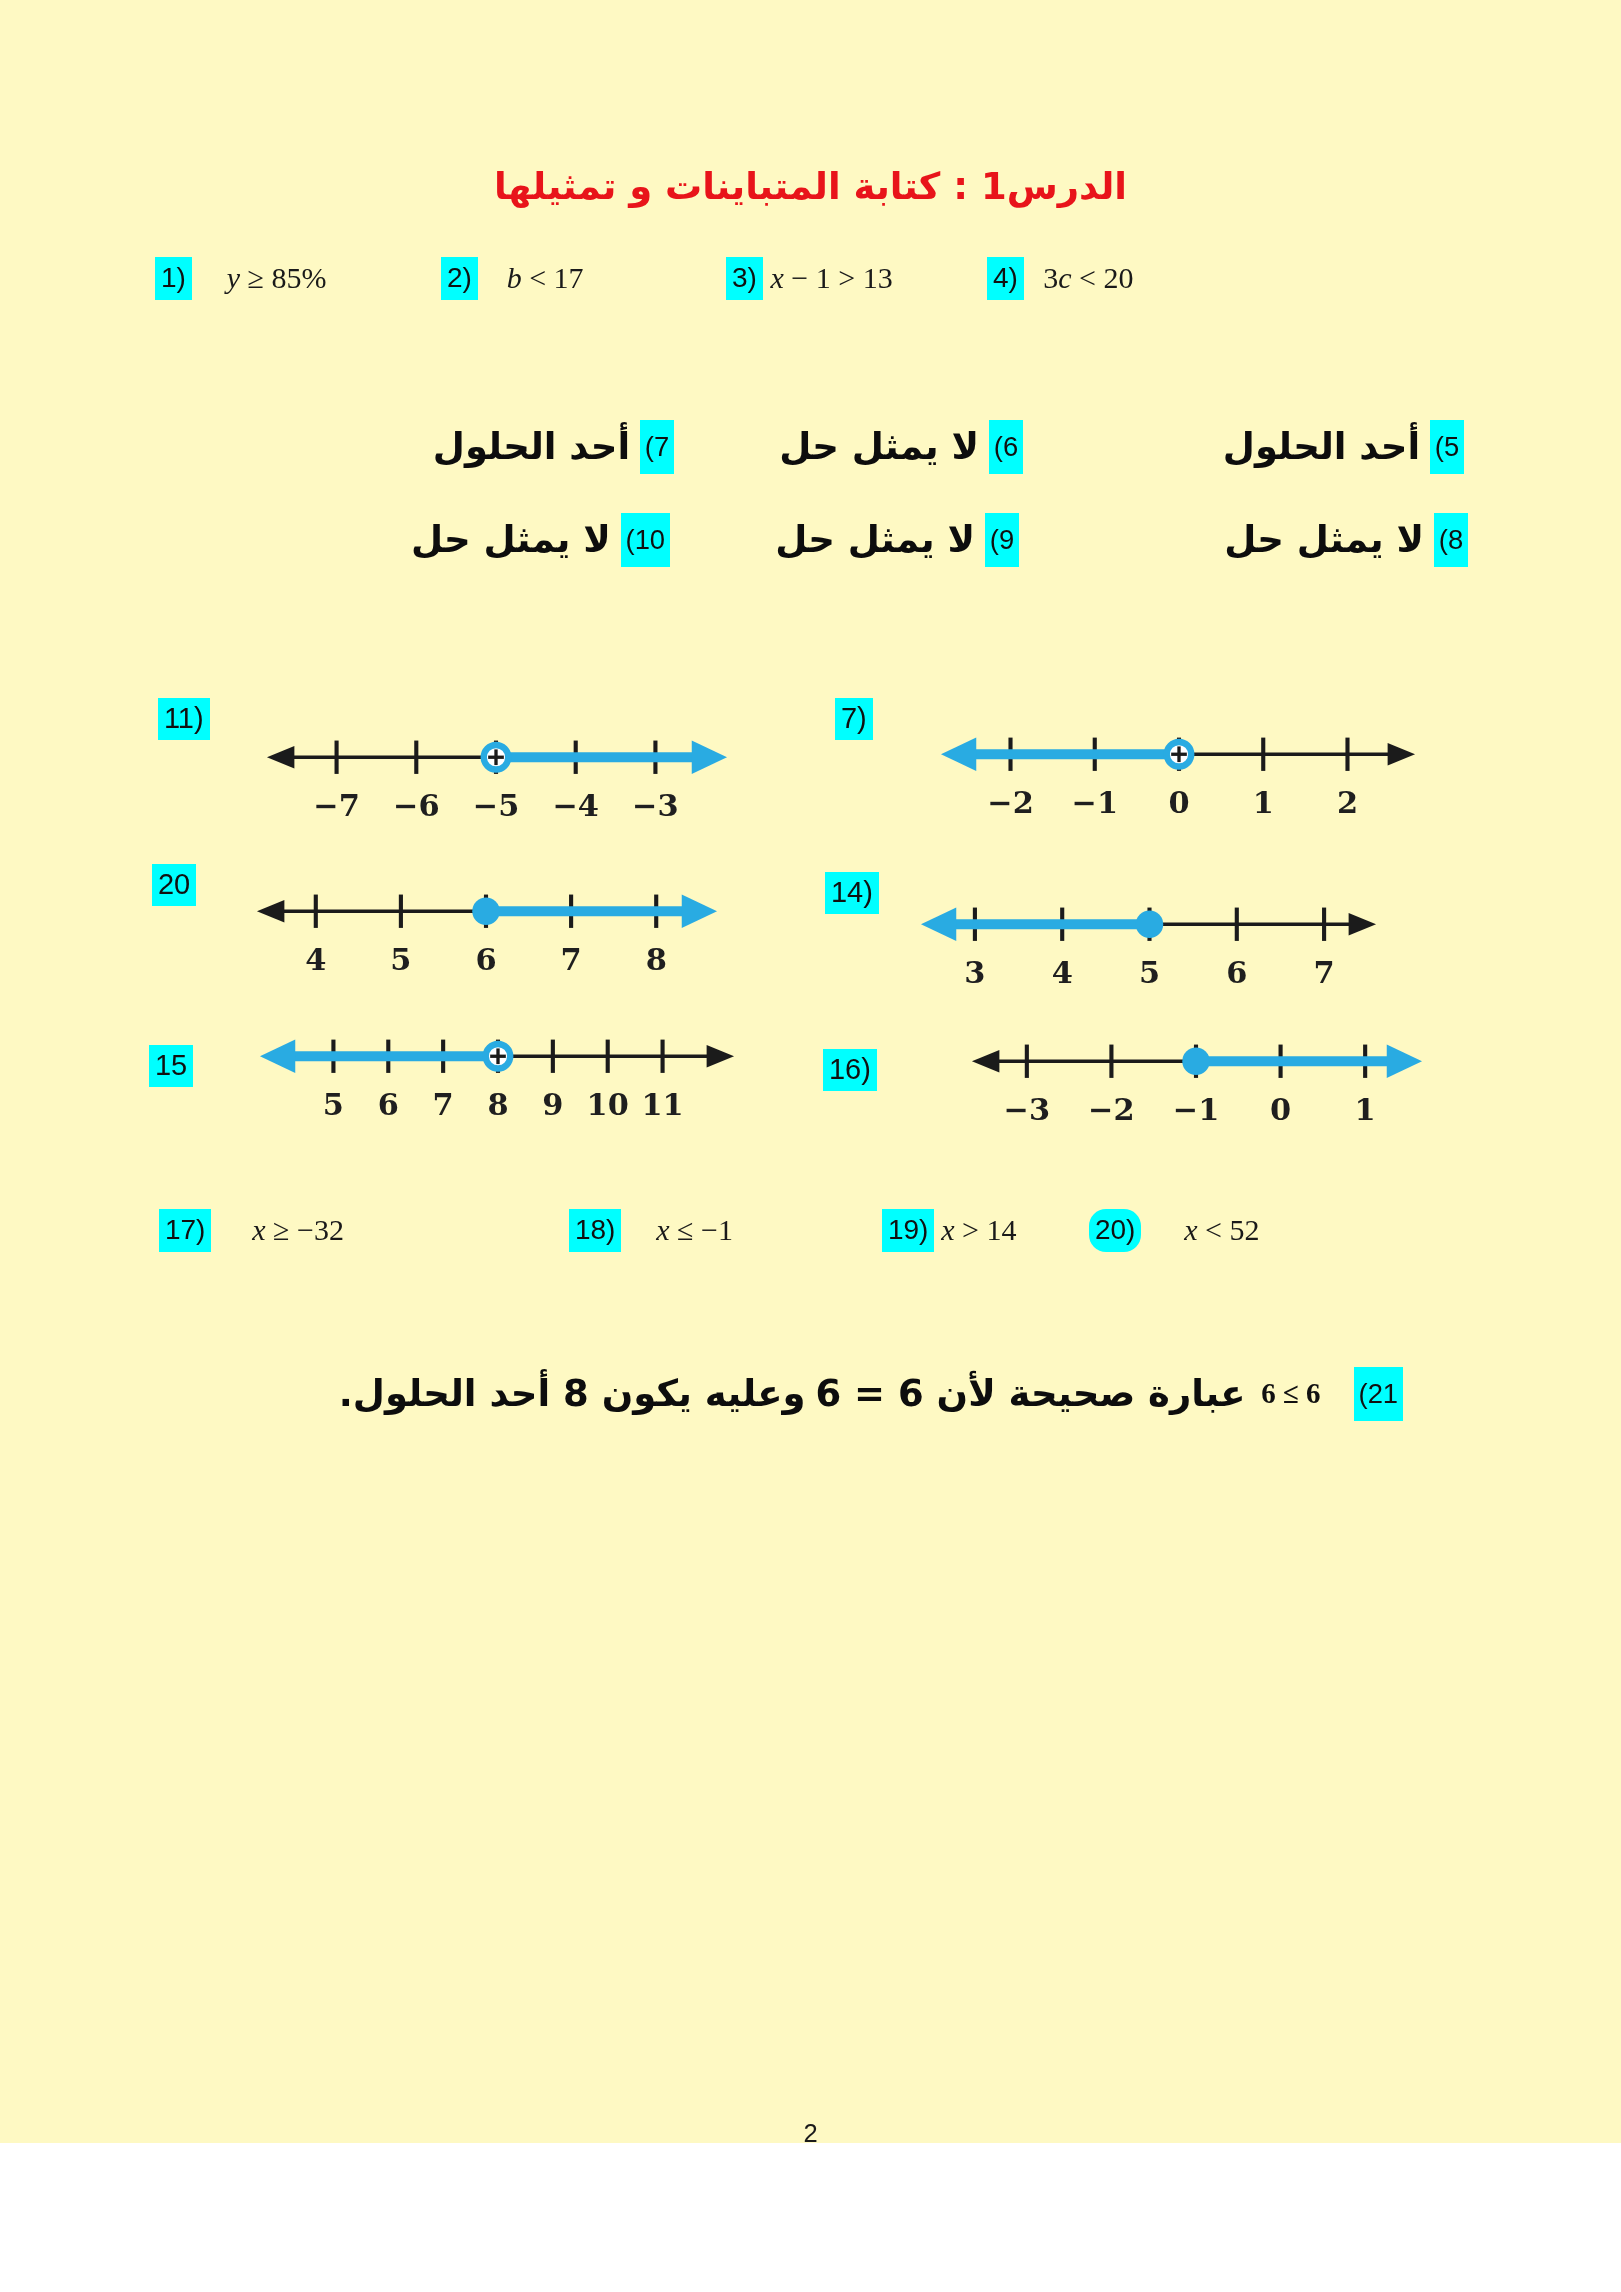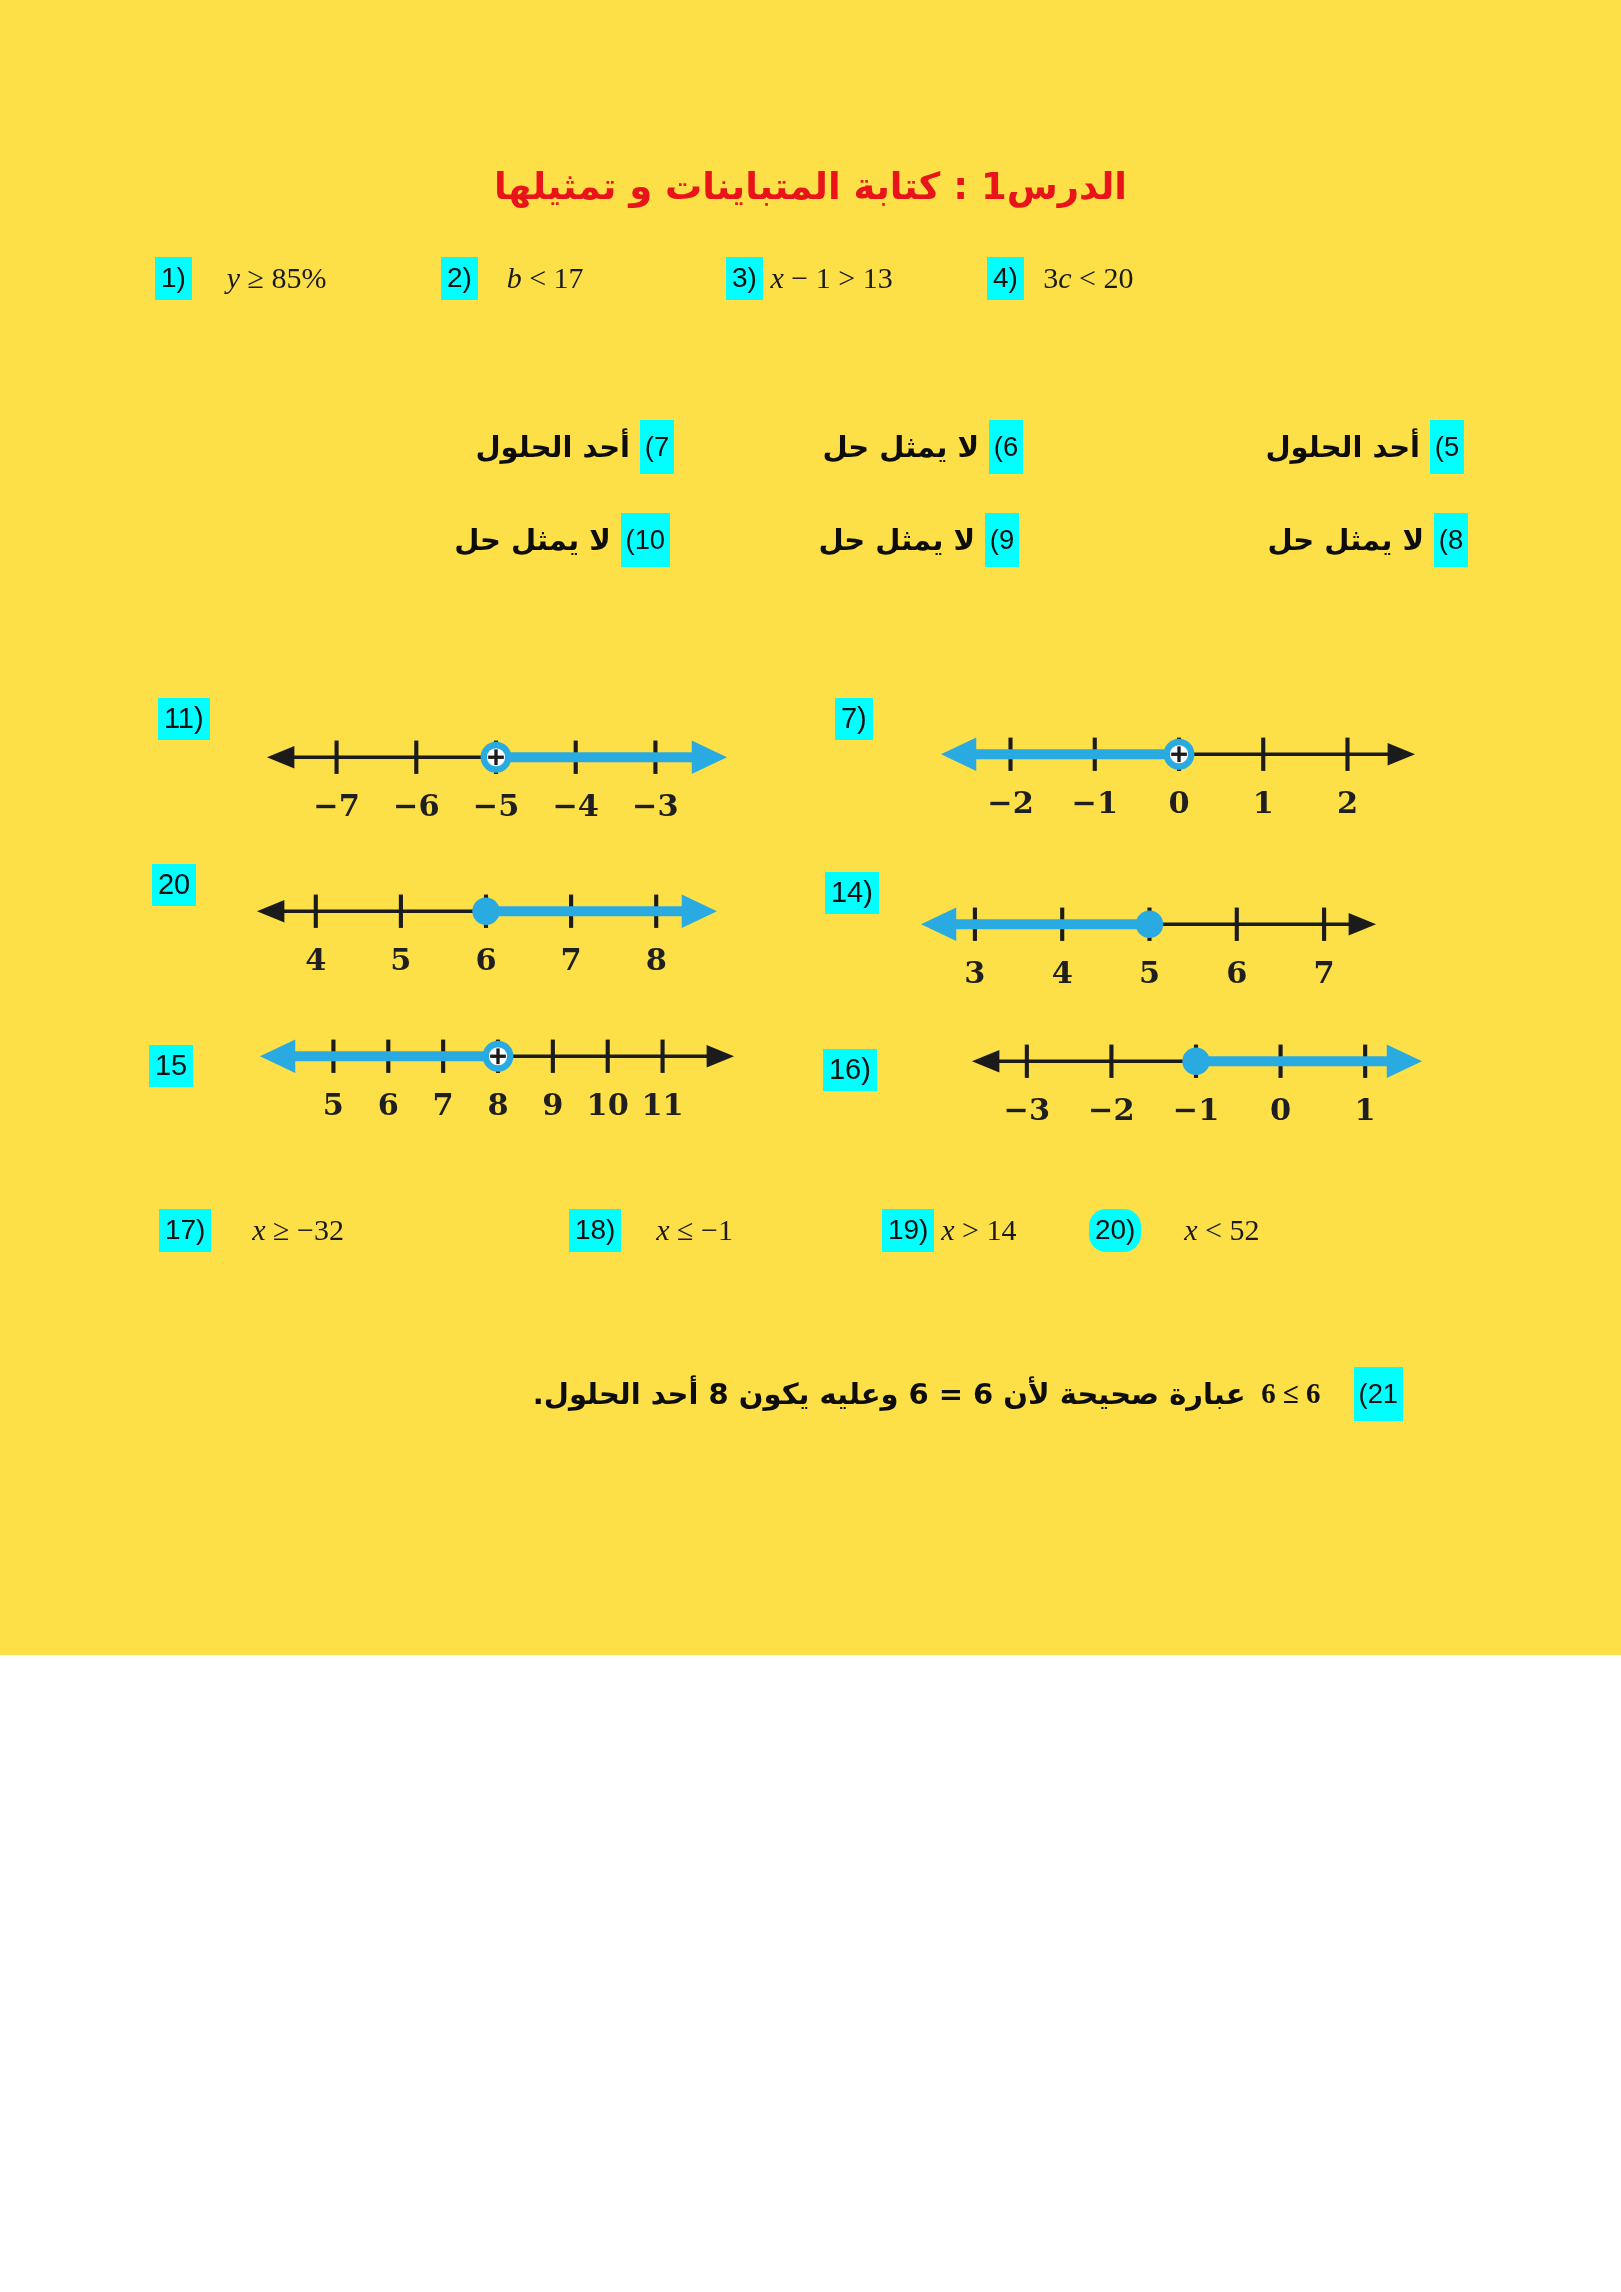--- a/index.html
+++ b/index.html
@@ -1,19 +1,19 @@
 <!DOCTYPE html>
 <html lang="ar"><head>
 <meta charset="utf-8">
 <style>
   html,body{margin:0;padding:0;background:#ffffff;}
   .page{
     position:relative;
-    width:1621px;height:1655px;
-    background:#fde047;
+    width:1621px;height:2143px;
+    background:#fef9c3;
     font-family:"DejaVu Sans", sans-serif;
     color:#111;
     overflow:hidden;
   }
   .title{
     position:absolute;left:0;top:165px;width:1621px;
     text-align:center;
     font-size:37px;font-weight:800;
     margin:0;
     direction:rtl;
@@ -29,21 +29,21 @@
   .item{position:absolute;display:flex;align-items:center;}
   .math{
     font-family:"Liberation Serif", serif;
     font-size:30px;color:#1a1a1a;white-space:nowrap;
   }
   .math i{font-family:"Liberation Serif", serif;}
   .badge-num{font-size:28px;}
   .ar-item{position:absolute;display:flex;align-items:center;direction:rtl;}
   .ar-badge{padding:11.8px 4.9px;font-size:27.4px;}
   .ar-text{
-    font-weight:700;font-size:29px;color:#0d0d0d;
+    font-weight:700;font-size:37px;color:#0d0d0d;
     margin-right:9.8px;white-space:nowrap;
   }
   .nl-badge{position:absolute;font-size:29px;padding:4.9px 5.9px;}
   .nl-fig{position:absolute;}
   .a21-gap1{margin-right:57px;}
   .a21-gap2{margin-right:33px;}
   .a21-gap3{margin-right:15.7px;}
   .a21-math{font-family:"Liberation Serif", serif;font-weight:700;font-size:29px;direction:ltr;unicode-bidi:isolate;}
   .pagenum{
     position:absolute;left:0;top:2119px;width:1621px;text-align:center;

